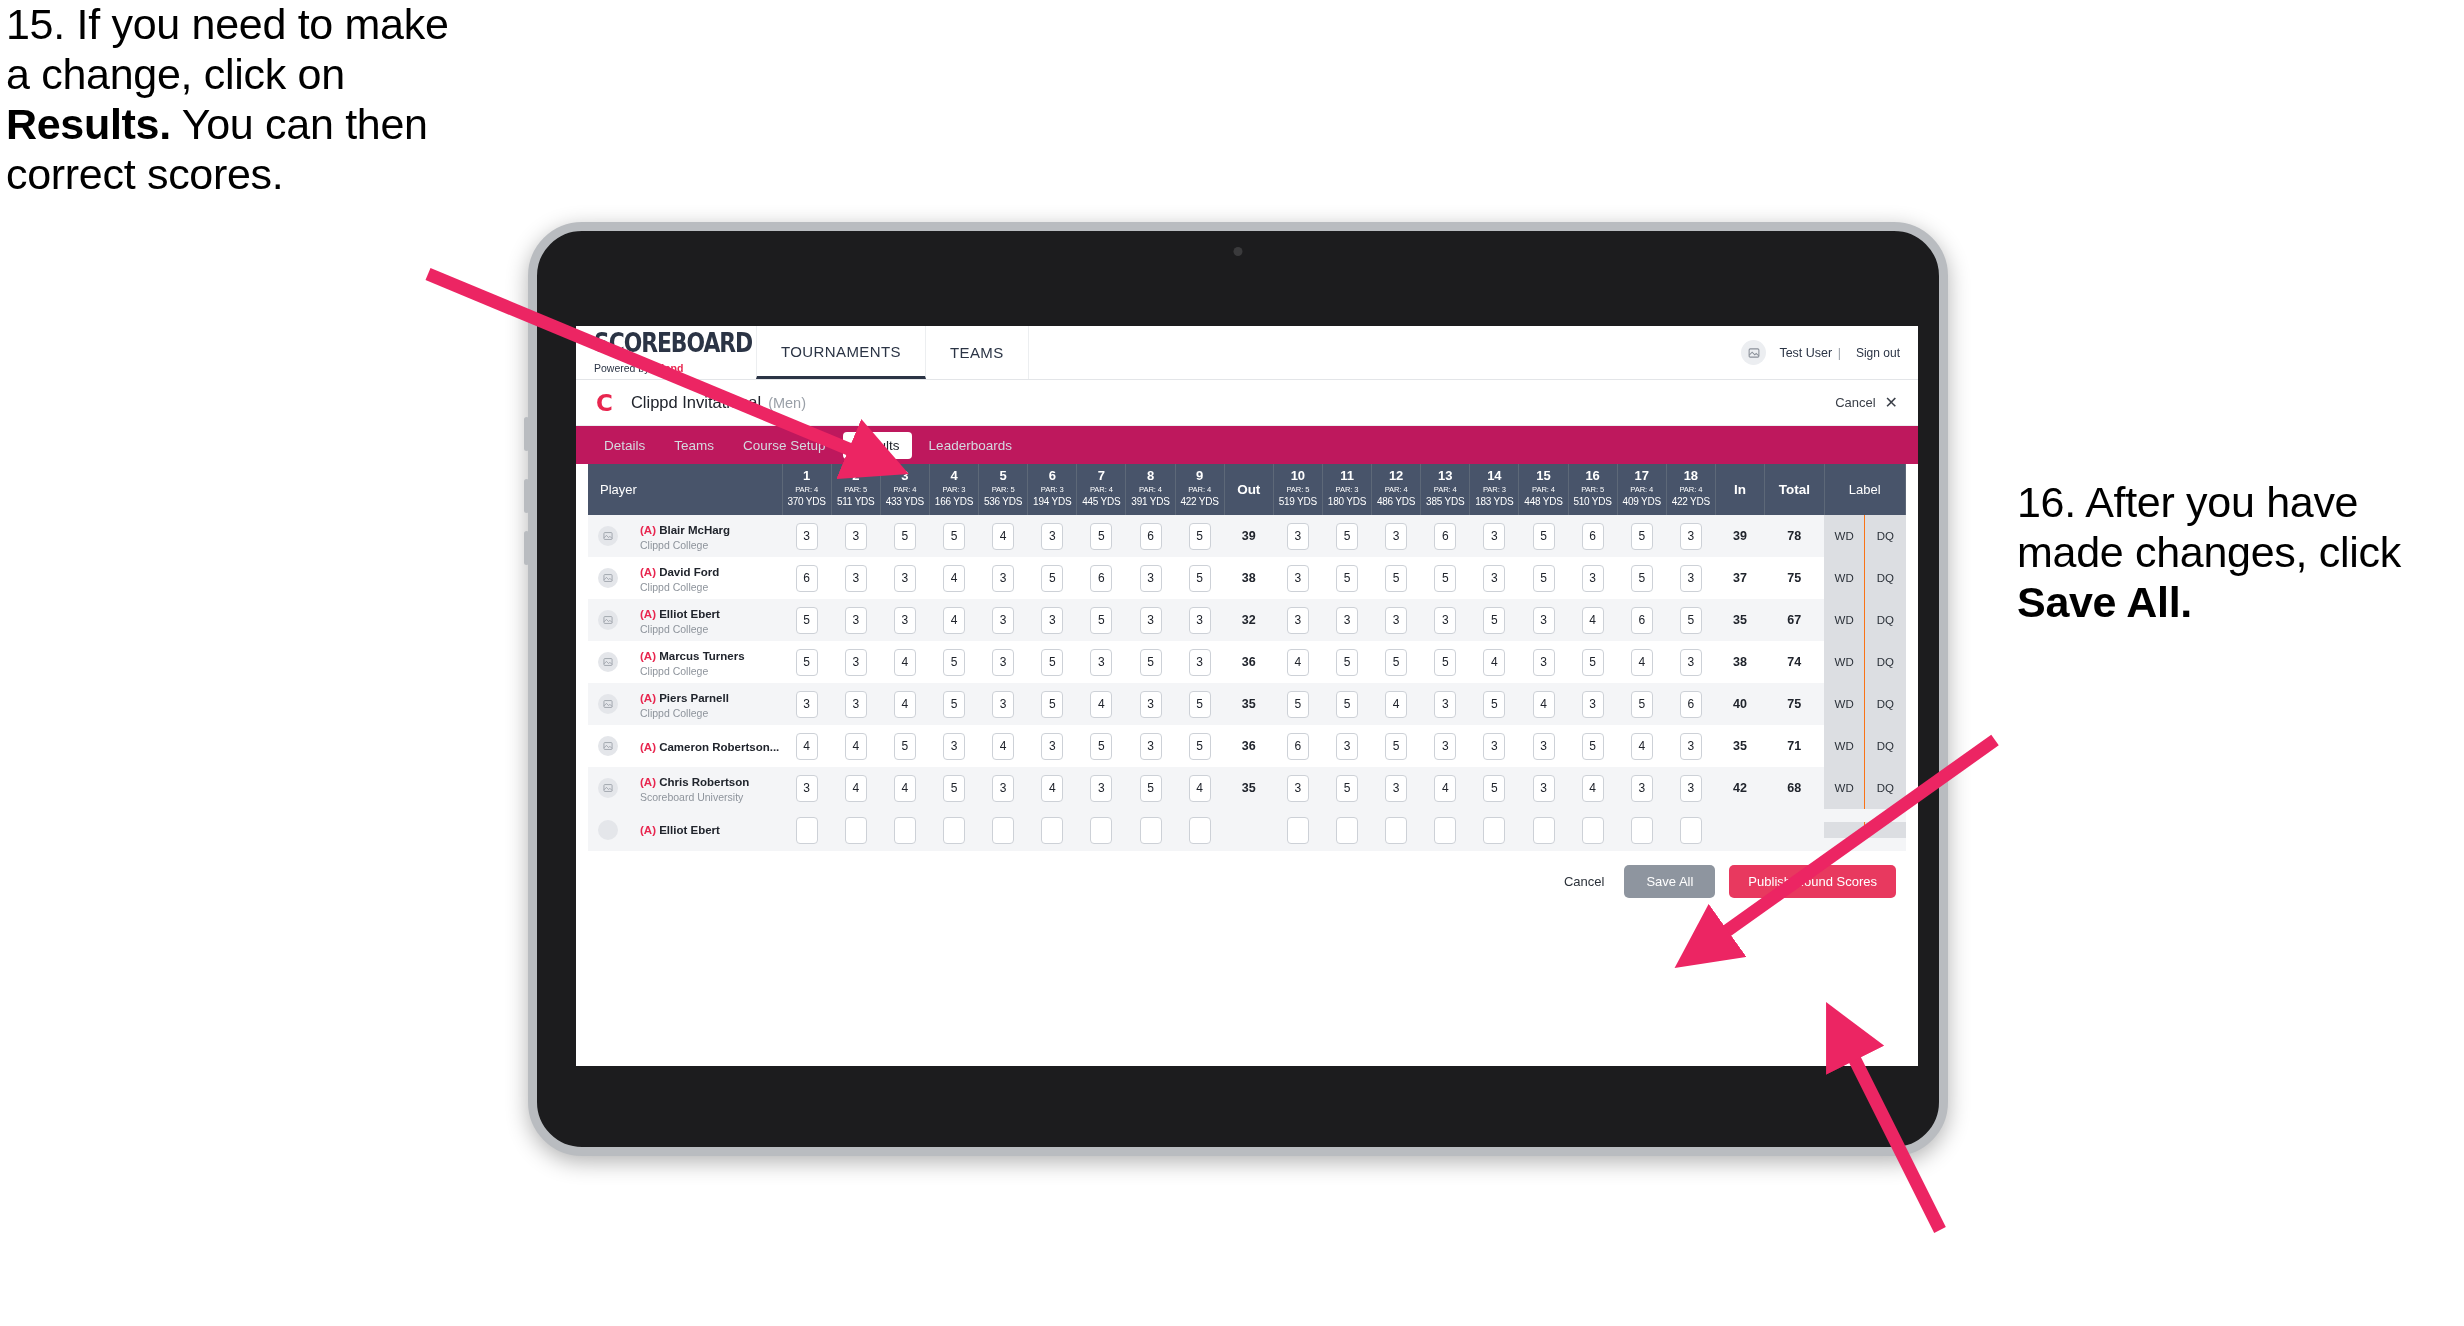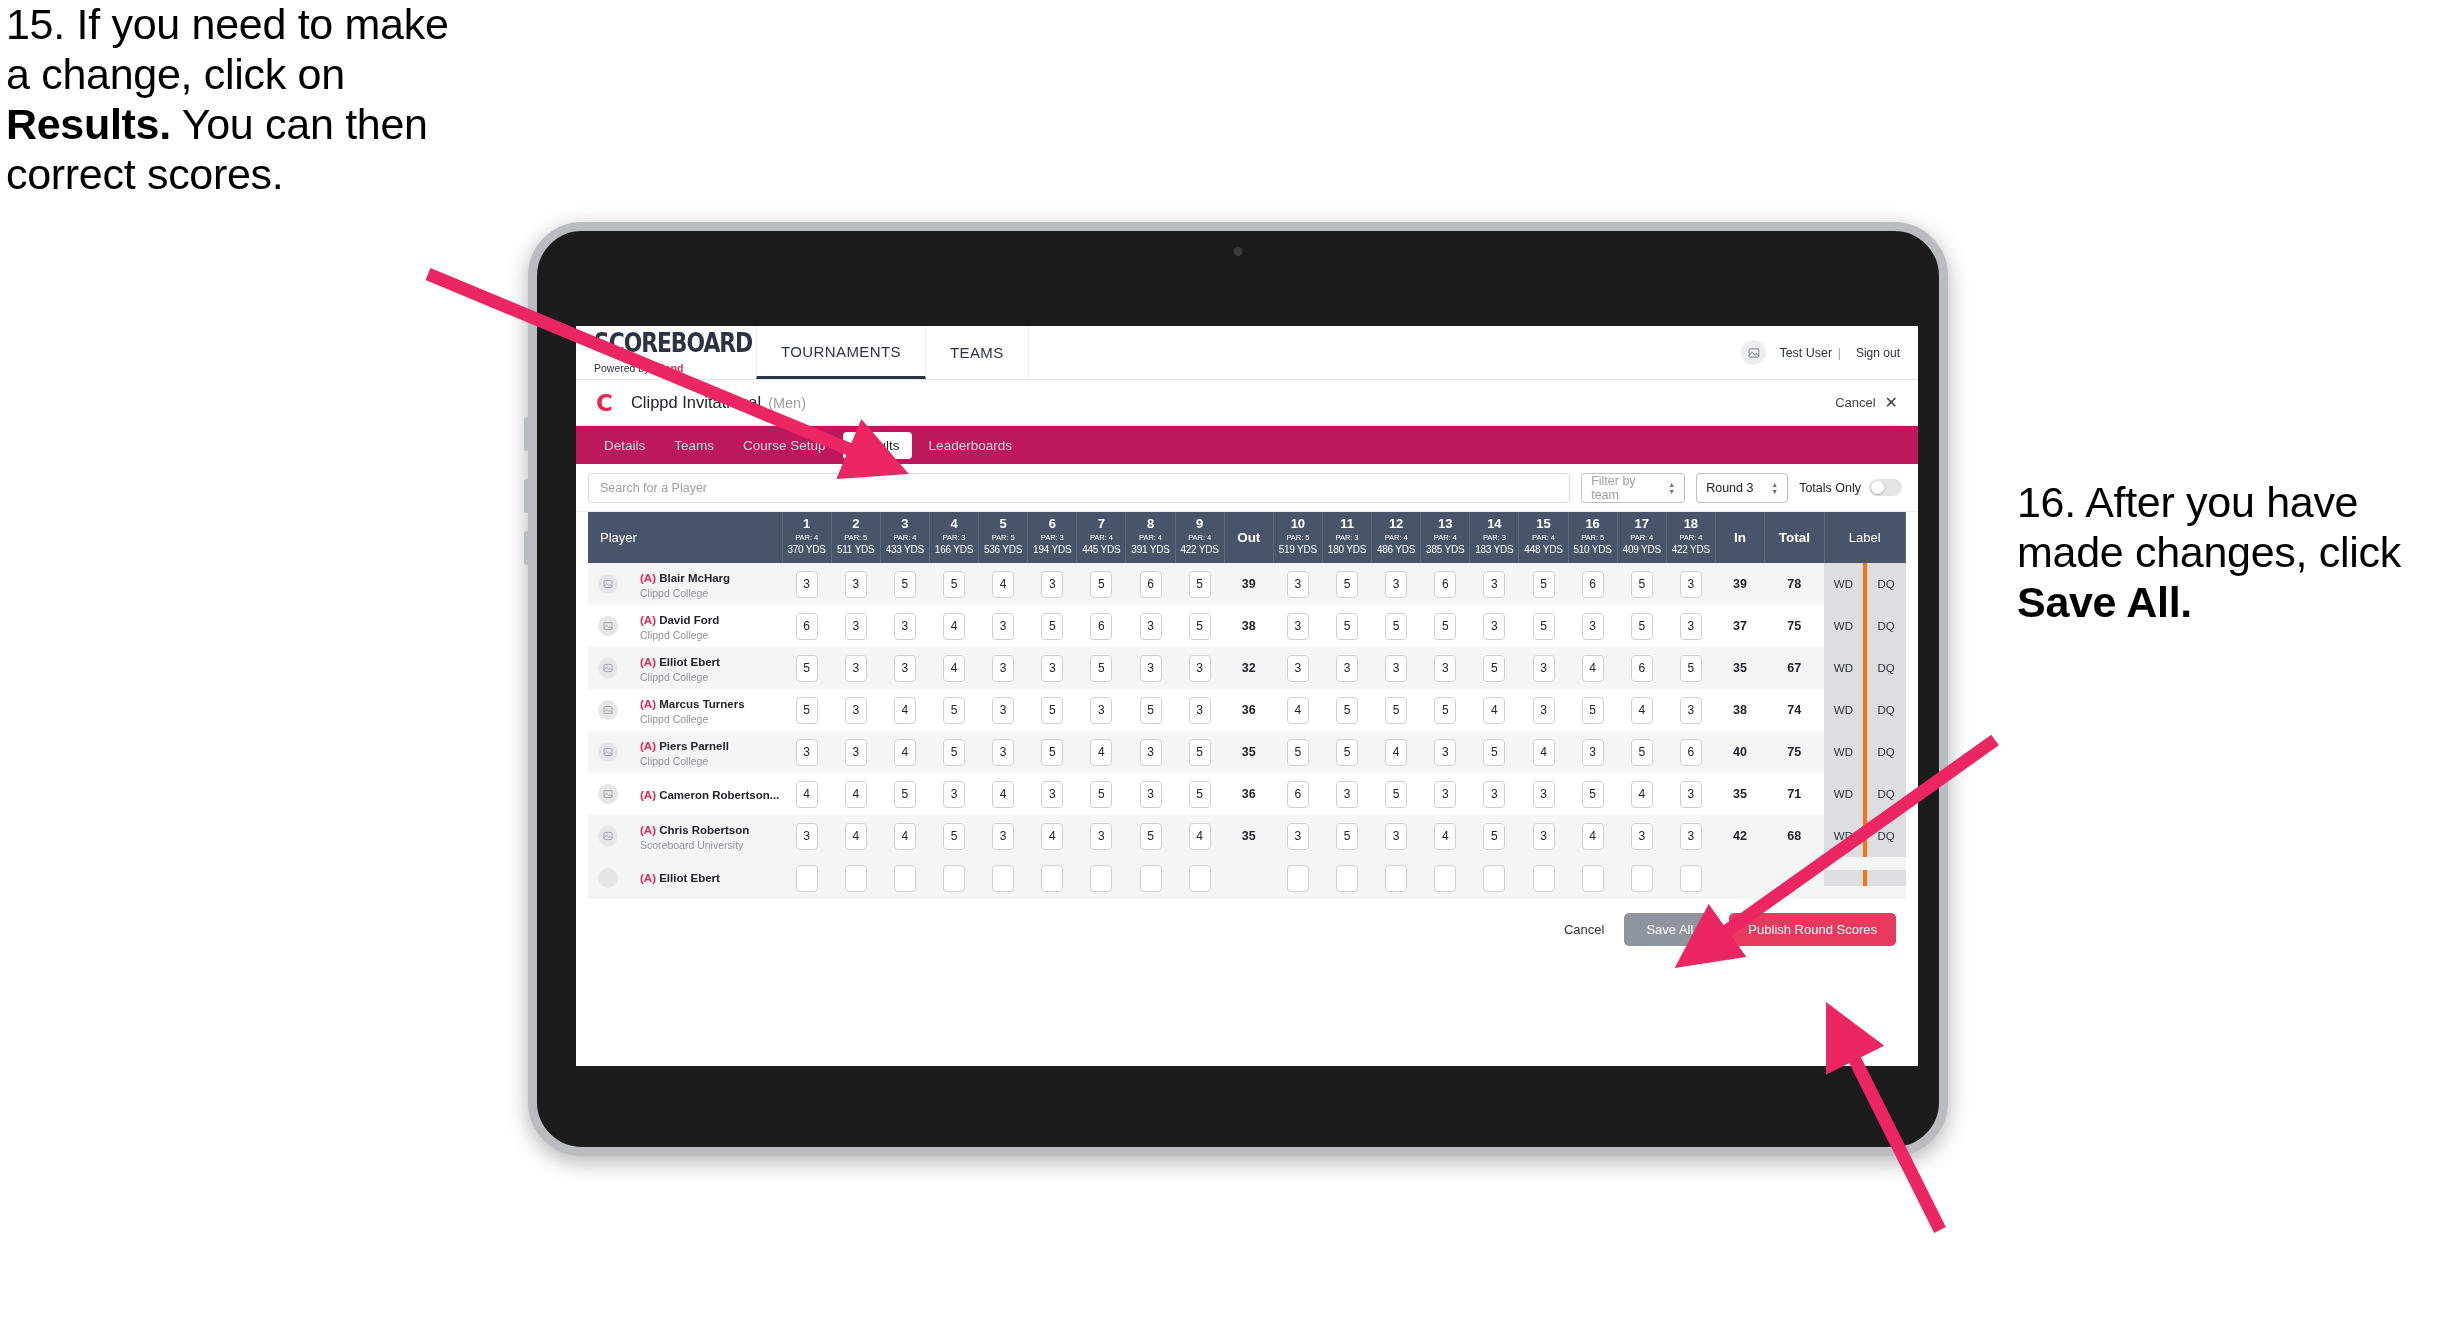--- a/index.html
+++ b/index.html
@@ -183,21 +183,21 @@
     font-size: 12px; color: #20242c; cursor: text;
   }
   .score-in.blank { color: transparent; }
   .sum-cell { font-size: 12.5px; font-weight: 700; color: #20242c; }
   .label-cell { padding: 0; }
   .label-inner { display: flex; height: 42px; }
   .wd, .dq {
     flex: 1; display: flex; align-items: center; justify-content: center;
     background: #dcdee2; font-size: 11.5px; color: #2b3139; cursor: pointer;
   }
-  .wd { border-right: 4px solid #f97316; }
+  .wd { border-right: 1px solid #f97316; }
 
   
   .footer {
     display: flex; align-items: center; justify-content: flex-end; gap: 14px;
     padding: 14px 22px 0 0; background: #fff;
   }
   .btn { border-radius: 5px; font-size: 13px; cursor: pointer; border: none; }
   .btn-cancel { background: transparent; color: #2b3139; padding: 8px 6px; }
   .btn-save { background: #8e959f; color: #fff; padding: 9px 22px; }
   .btn-publish { background: #e8395f; color: #fff; padding: 9px 19px; }
@@ -256,43 +256,20 @@
       </div>
 
       <div class="sectabs">
         <div class="sectab">Details</div>
         <div class="sectab">Teams</div>
         <div class="sectab">Course Setup</div>
         <div class="sectab active">Results</div>
         <div class="sectab">Leaderboards</div>
       </div>
 
-      <div class="toolbar">
-        <div class="search-box">Search for a Player</div>
-        <div class="select-box team">
-          <span>Filter by team</span>
-          <span class="caret">
-              <i>▲</i>
-              <i>▼</i>
-            </span>
-        </div>
-        <div class="select-box round">
-          <span>Round 3</span>
-          <span class="caret">
-              <i>▲</i>
-              <i>▼</i>
-            </span>
-        </div>
-        <div class="totals-wrap">
-          <span class="totals-lbl">Totals Only</span>
-          <span class="toggle">
-              <span class="knob"></span>
-            </span>
-        </div>
-      </div>
 
       <div class="table-wrap">
         <table class="scorecard">
           <thead>
             <tr id="head-row">
               <th class="player-col">Player</th>
             <th class="hole-col">
                   <div class="hnum">1</div>
                   <div class="hpar">PAR: 4</div>
                   <div class="hyds">370 YDS</div>

